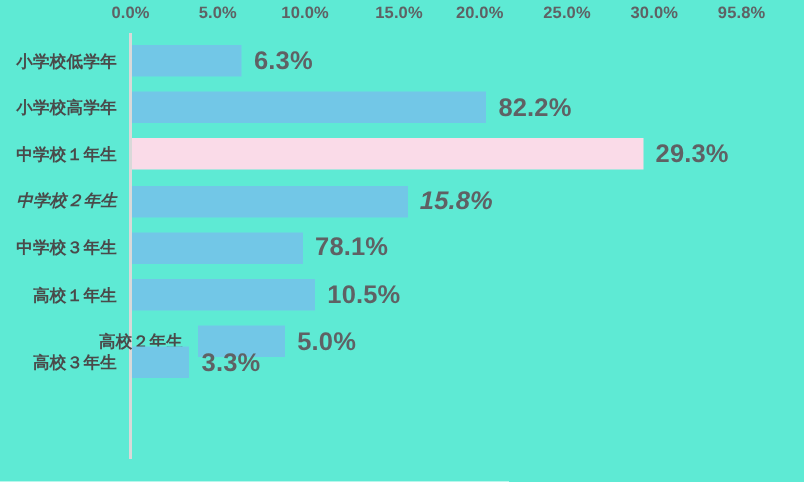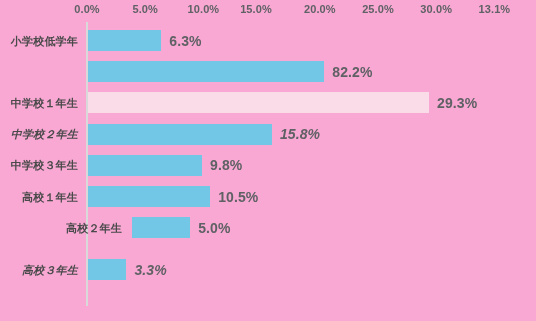--- a/index.html
+++ b/index.html
@@ -11,21 +11,21 @@
     width: 536px;
     height: 321px;
     font-family: "Liberation Sans", "DejaVu Sans", sans-serif;
     color: #595959;
     overflow: hidden;
   }
   #chart-root {
     position: relative;
     width: 536px;
     height: 321px;
-    background: #f9a8d4;
+    background: #5eead4;
   }
 
   
   #x-axis {
     position: absolute;
     left: 0;
     top: 0;
     width: 536px;
     height: 22px;
   }
@@ -79,79 +79,80 @@
     position: absolute;
     left: 88px;
     top: 5px;
     height: 21px;
     border-radius: 0;
   }
   .value-label {
     position: absolute;
     top: 50%;
     transform: translateY(-50%);
-    font-size: 14px;
+    font-size: 17px;
     font-weight: 700;
     color: #5f6164;
     white-space: nowrap;
     letter-spacing: 0.1px;
   }
 </style>
 </head>
 <body>
 
 <div id="chart-root">
 
   <div id="x-axis">
       <div class="x-tick-label" style="left: 87px;">0.0%</div>
       <div class="x-tick-label" style="left: 145.2px;">5.0%</div>
       <div class="x-tick-label" style="left: 203.4px;">10.0%</div>
-      <div class="x-tick-label" style="left: 256px;">15.0%</div>
+      <div class="x-tick-label" style="left: 266px;">15.0%</div>
       <div class="x-tick-label" style="left: 319.8px;">20.0%</div>
       <div class="x-tick-label" style="left: 378px;">25.0%</div>
       <div class="x-tick-label" style="left: 436.2px;">30.0%</div>
-      <div class="x-tick-label" style="left: 494.4px;">13.1%</div>
+      <div class="x-tick-label" style="left: 494.4px;">95.8%</div>
     </div>
 
   <div id="plot-area">
     <div id="axis-line"></div>
   <div class="bar-row" style="top: 3px;">
         <div class="cat-label">小学校低学年</div>
         <div class="bar" style="width: 73.332px; background: rgb(114, 199, 231);"></div>
         <div class="value-label" style="left: 169.332px;">6.3%</div>
       </div>
       <div class="bar-row" style="top: 34.2px;">
+        <div class="cat-label">小学校高学年</div>
         <div class="bar" style="width: 236.292px; background: rgb(114, 199, 231);"></div>
         <div class="value-label" style="left: 332.292px;">82.2%</div>
       </div>
       <div class="bar-row" style="top: 65.4px;">
         <div class="cat-label">中学校１年生</div>
         <div class="bar" style="width: 341.052px; background: rgb(250, 219, 232);"></div>
         <div class="value-label" style="left: 437.052px;">29.3%</div>
       </div>
       <div class="bar-row" style="top: 96.6px; font-style: italic;">
         <div class="cat-label">中学校２年生</div>
         <div class="bar" style="width: 183.912px; background: rgb(114, 199, 231);"></div>
         <div class="value-label" style="left: 279.912px;">15.8%</div>
       </div>
       <div class="bar-row" style="top: 127.8px;">
         <div class="cat-label">中学校３年生</div>
         <div class="bar" style="width: 114.072px; background: rgb(114, 199, 231);"></div>
-        <div class="value-label" style="left: 210.072px;">9.8%</div>
+        <div class="value-label" style="left: 210.072px;">78.1%</div>
       </div>
       <div class="bar-row" style="top: 159px;">
         <div class="cat-label">高校１年生</div>
         <div class="bar" style="width: 122.22px; background: rgb(114, 199, 231);"></div>
         <div class="value-label" style="left: 218.22px;">10.5%</div>
       </div>
       <div class="bar-row" style="top: 190.2px; margin-left: 44px;">
         <div class="cat-label">高校２年生</div>
         <div class="bar" style="width: 58.2px; background: rgb(114, 199, 231);"></div>
         <div class="value-label" style="left: 154.2px;">5.0%</div>
       </div>
-      <div class="bar-row" style="top: 232px; font-style: italic;">
+      <div class="bar-row" style="top: 204px;">
         <div class="cat-label">高校３年生</div>
         <div class="bar" style="width: 38.412px; background: rgb(114, 199, 231);"></div>
         <div class="value-label" style="left: 134.412px;">3.3%</div>
       </div>
     </div>
 
 </div>
 
 </body></html>

